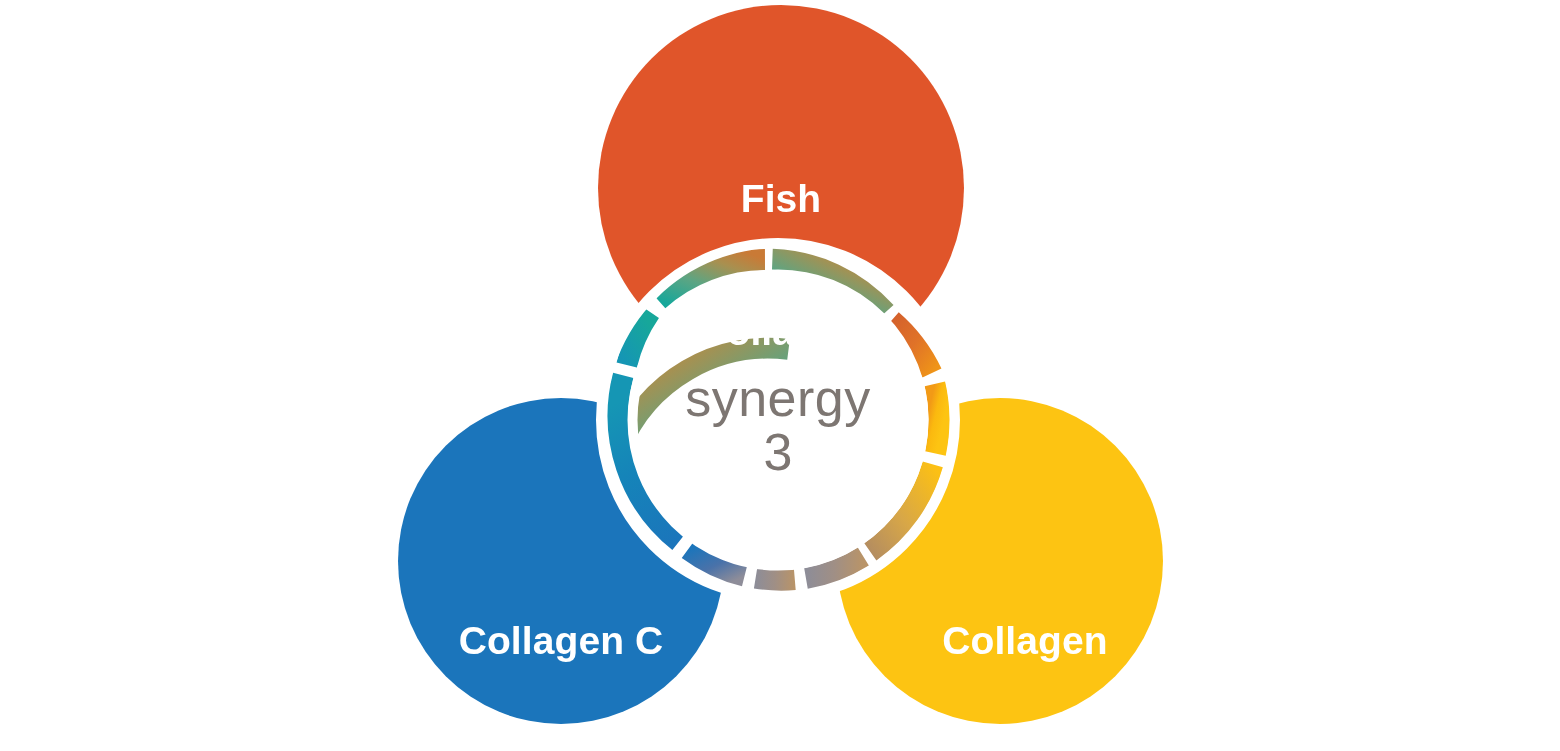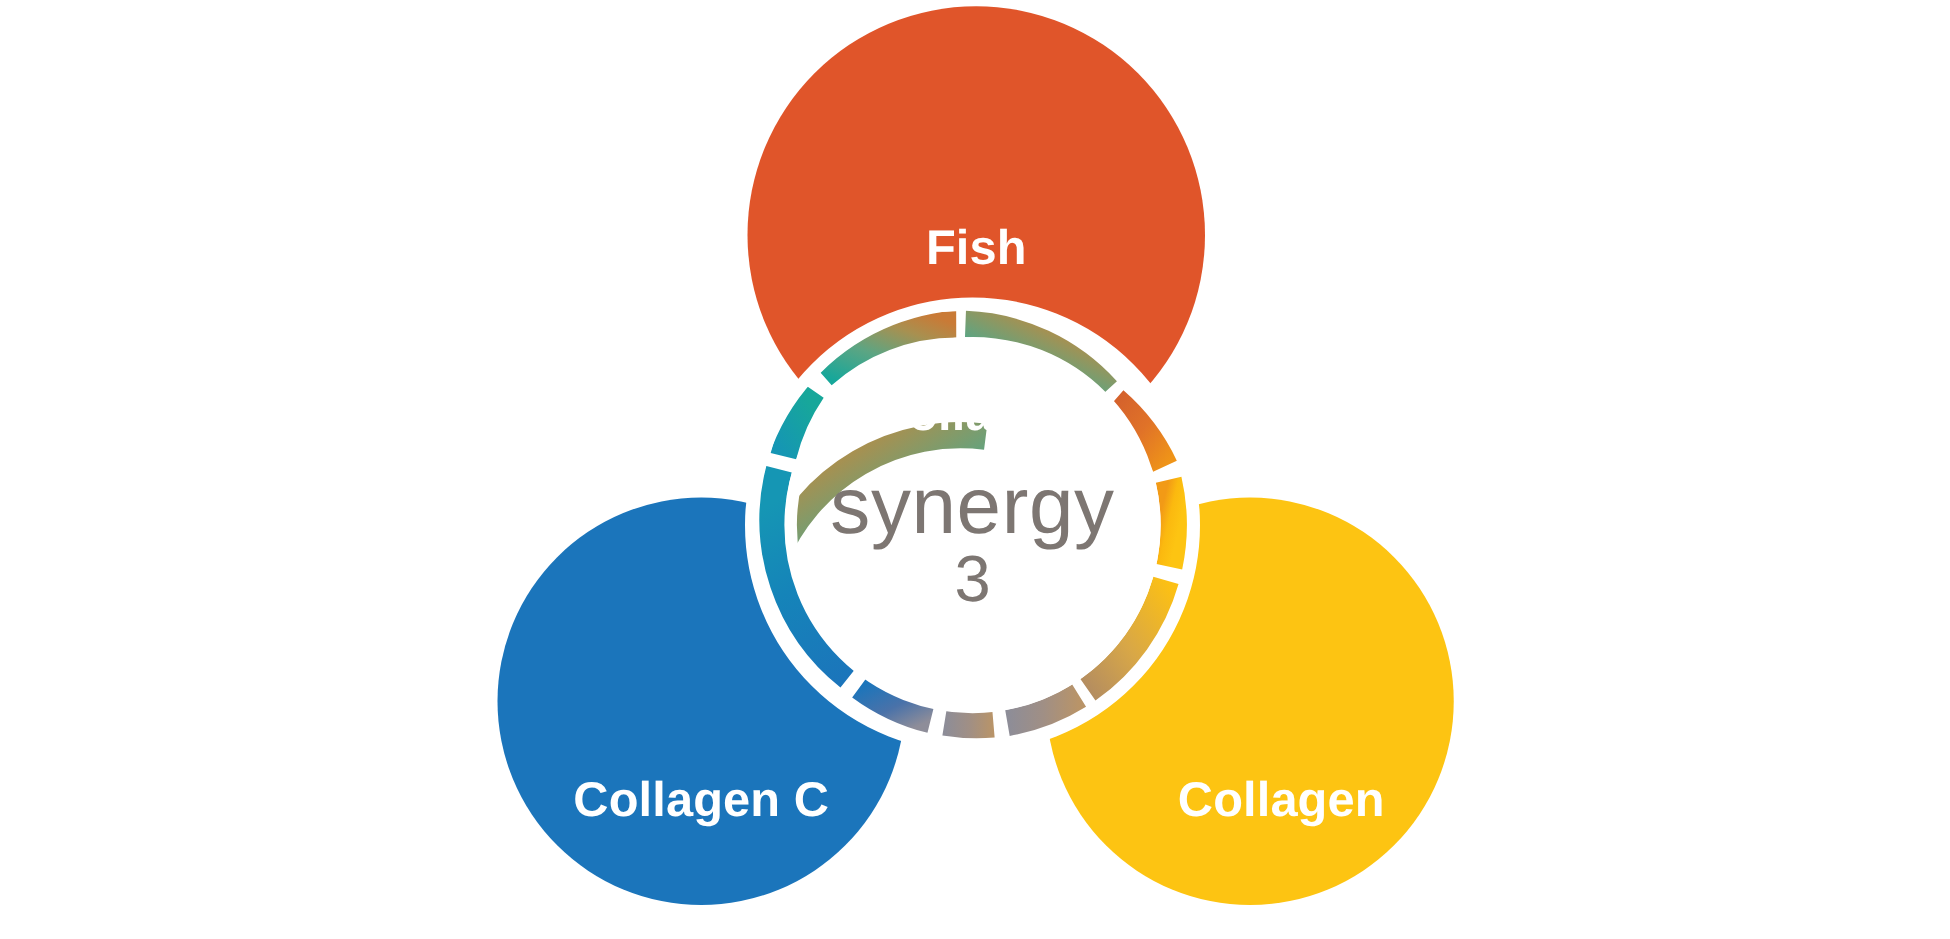--- a/index.html
+++ b/index.html
@@ -38,21 +38,21 @@
     position:absolute;
     left:648px;top:372px;width:260px;
     text-align:center;
     color:#7d7672;
     font-weight:300;
     line-height:1.0;
     pointer-events:none;
   }
   #core-text .word{
     display:block;
-    font-size:64px;
+    font-size:52px;
     letter-spacing:0.5px;
   }
   #core-text .num{
     display:block;
     font-size:52px;
     margin-top:2px;
   }
 </style>
 </head>
 <body>

